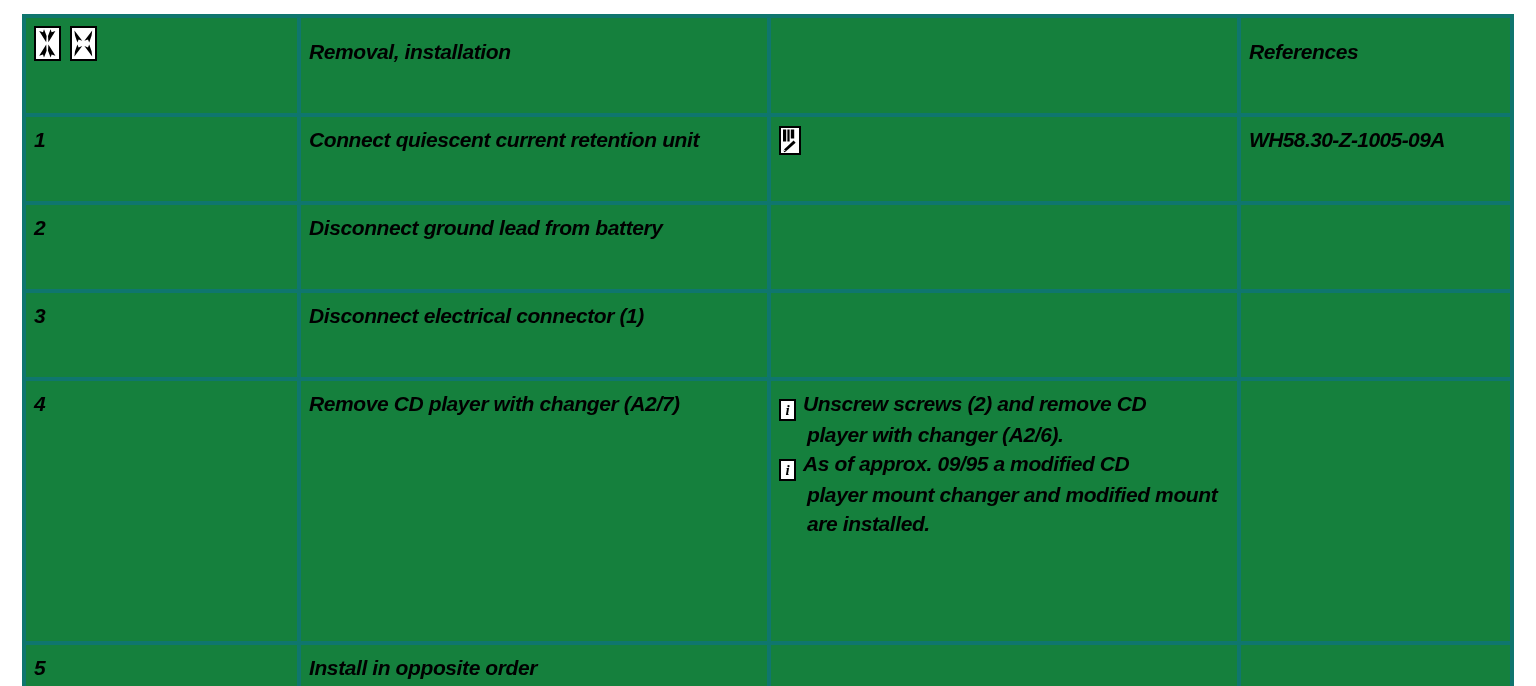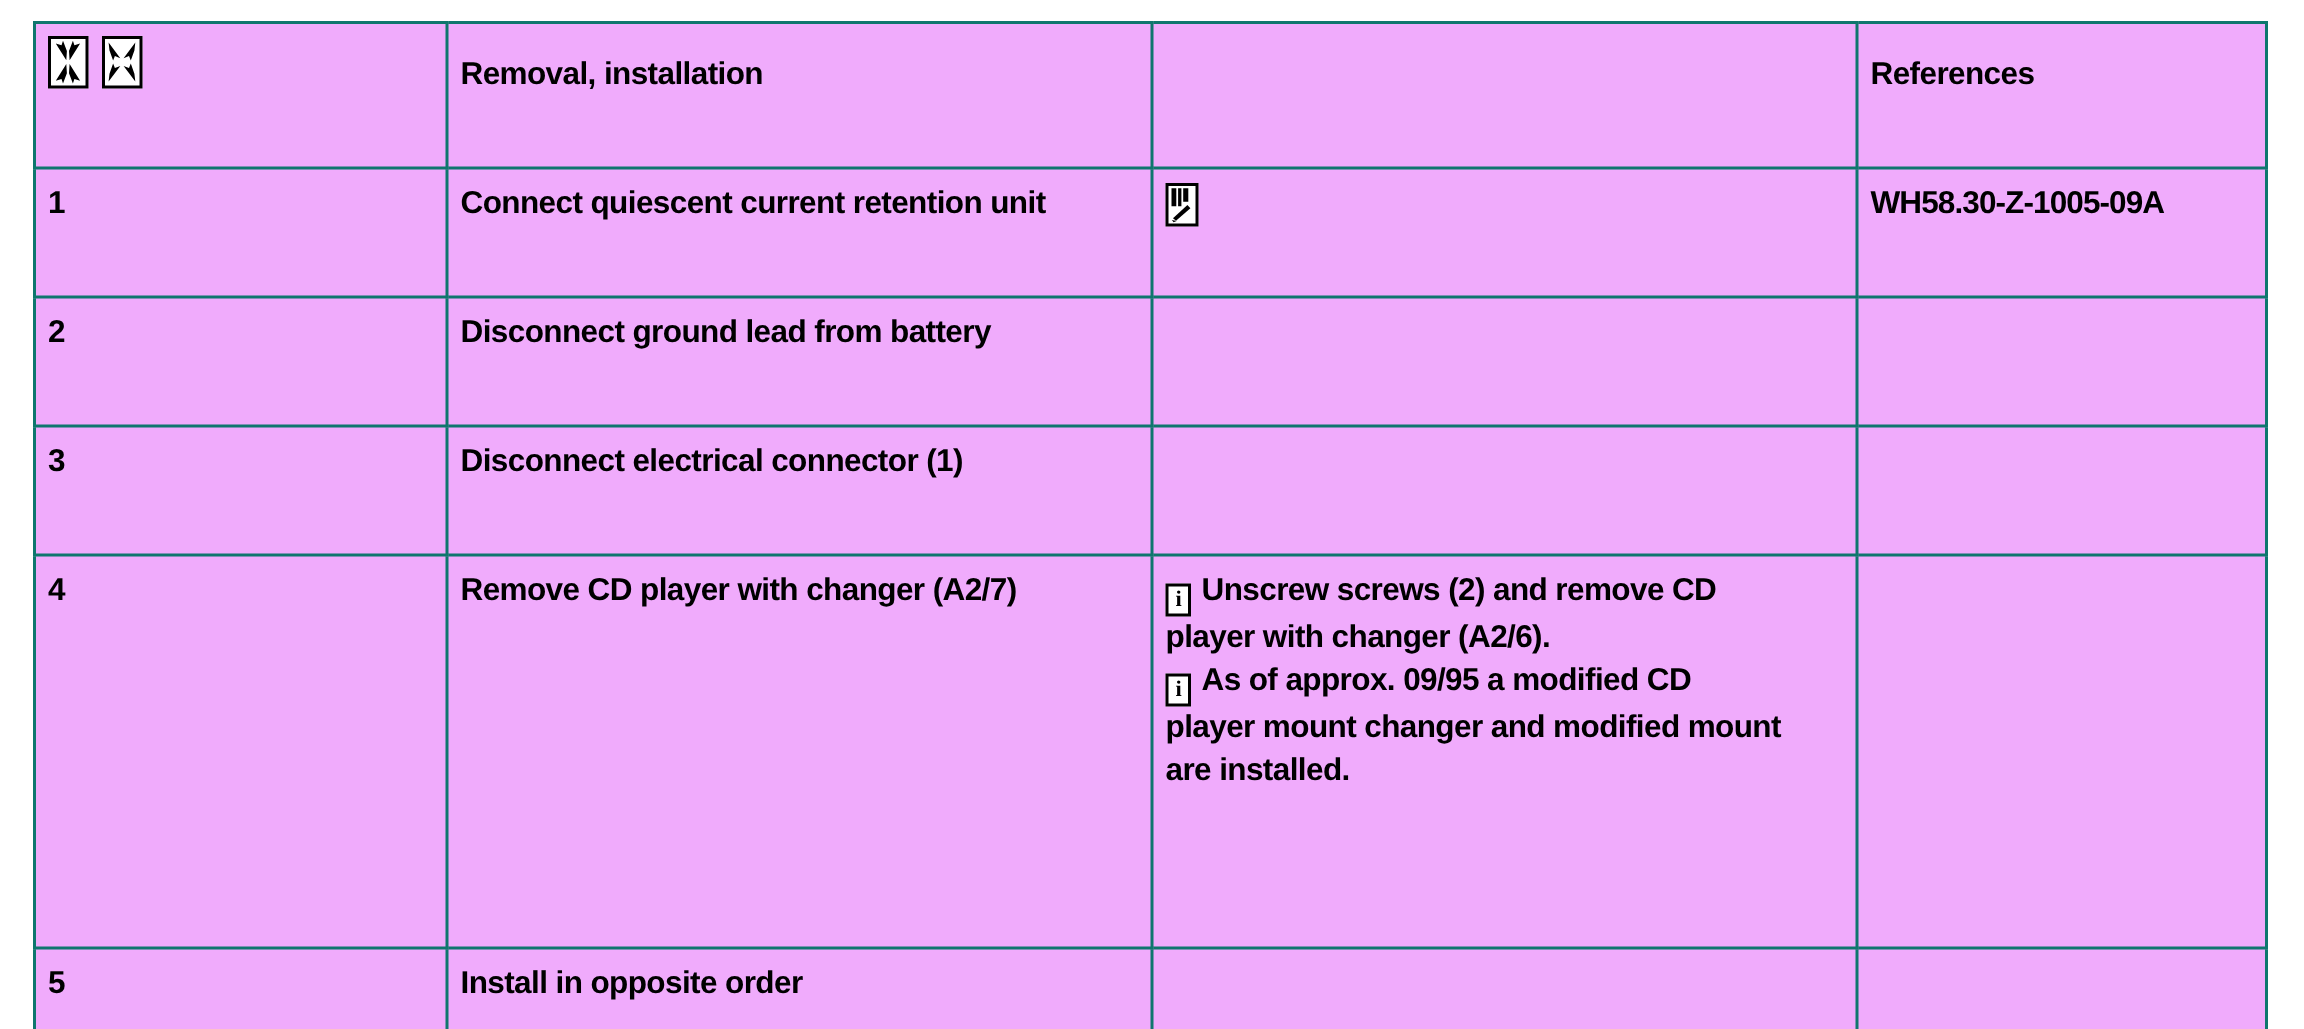--- a/index.html
+++ b/index.html
@@ -26,29 +26,30 @@
     position: absolute;
     left: 22px;
     top: 14px;
     width: 1488px;
     border-collapse: collapse;
     table-layout: fixed;
     background: #ffffff;
   }
 
   table.proc-table td {
-    border: 2px solid #0f766e;
+    border: 4px solid #0f766e;
     vertical-align: top;
     padding: 9px 8px 8px 8px;
     font-size: 21px;
     line-height: 1.38;
     font-weight: 700;
     letter-spacing: -0.4px;
     font-stretch: condensed;
-    background: #f0abfc;
+    background: #15803d;
+    font-style: italic;
   }
 
   
   col.c-step { width: 275px; }
   col.c-op   { width: 470px; }
   col.c-note { width: 470px; }
   col.c-ref  { width: 273px; }
 
   
   tr.head-row td {
@@ -114,21 +115,21 @@
   }
   .manual-icon svg { display: block; }
 
   
   tr.r1 td { height: 67px; }
   tr.r2 td { height: 67px; }
   tr.r3 td { height: 67px; }
   tr.r4 td { height: 243px; }
   tr.r5 td { height: 67px; }
 
-  .note-line { display: block; }
+  .note-line { display: block; margin-left: 28px; }
   .step-num { font-weight: 700; }
   .cell-ref-val { font-weight: 700; letter-spacing: -0.6px; text-align: center; }
   .head-title { font-weight: 700; }
 </style>
 </head>
 <body>
 
 <div class="sheet">
 
   <table class="proc-table">

